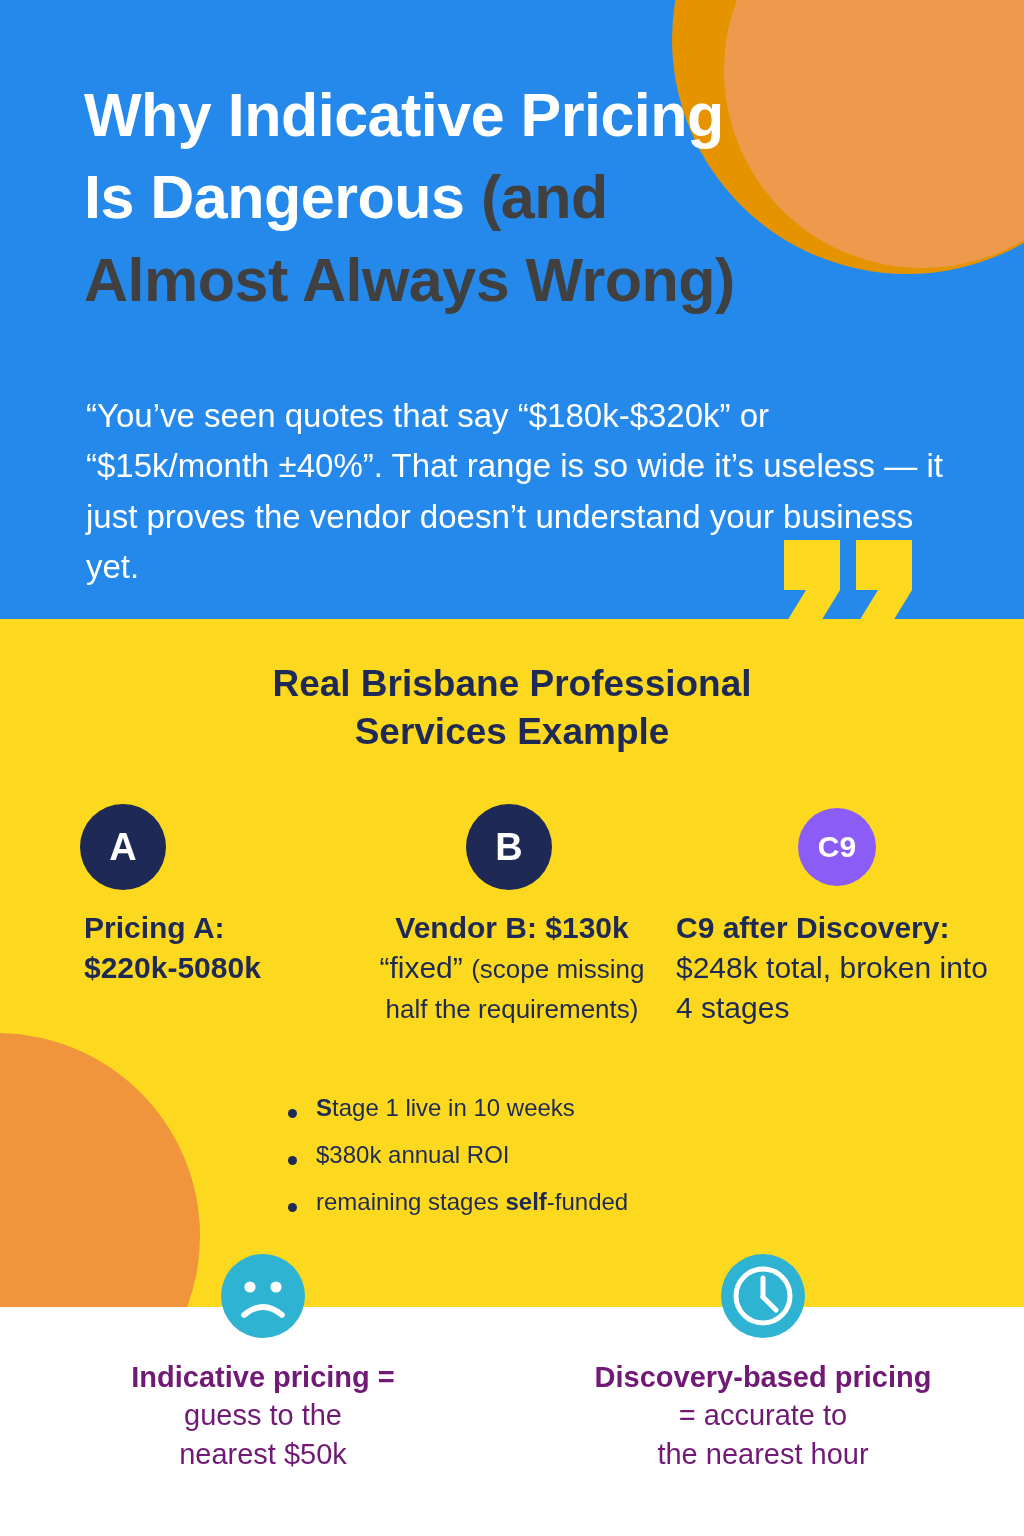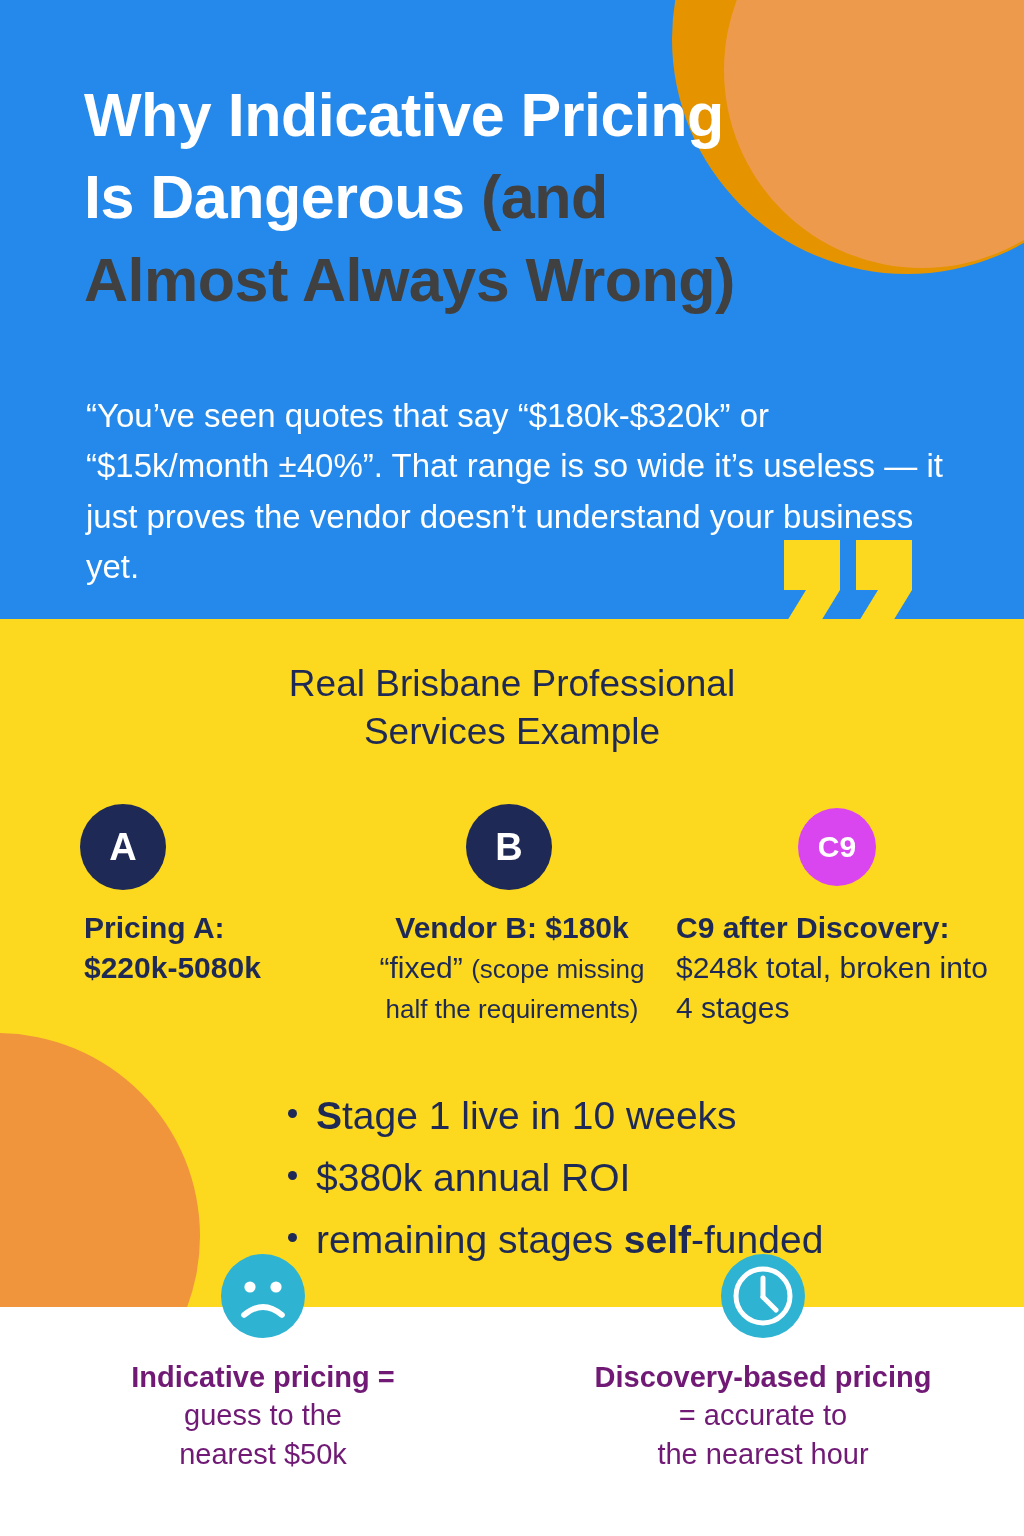--- a/index.html
+++ b/index.html
@@ -113,21 +113,21 @@
 
   
   .section-heading {
     position: absolute;
     left: 112px;
     top: 660px;
     width: 800px;
     text-align: center;
     font-size: 37px;
     line-height: 1.3;
-    font-weight: normal;
+    font-weight: bold;
     color: #1e2a55;
   }
 
   
   .badge {
     position: absolute;
     border-radius: 50%;
     display: flex;
     align-items: center;
     justify-content: center;
@@ -142,21 +142,21 @@
   }
   .badge-b {
     left: 466px; top: 804px;
     width: 86px; height: 86px;
     background: #1e2a55;
     font-size: 38px;
   }
   .badge-c9 {
     left: 798px; top: 808px;
     width: 78px; height: 78px;
-    background: #d946ef;
+    background: #8b5cf6;
     font-size: 30px;
   }
 
   
   .col {
     position: absolute;
     color: #1e2a55;
   }
   .col-a {
     left: 84px; top: 908px;
@@ -194,21 +194,21 @@
   
   .bullets {
     position: absolute;
     left: 284px;
     top: 1096px;
     width: 600px;
     margin: 0;
     padding: 0;
     list-style: none;
     color: #1e2a55;
-    font-size: 39px;
+    font-size: 24px;
     line-height: 1.0;
   }
   .bullets li {
     position: relative;
     padding-left: 32px;
     margin-bottom: 23px;
   }
   .bullets li::before {
     content: "";
     position: absolute;
@@ -291,21 +291,21 @@
   <div class="badge badge-c9">
     <span>C9</span>
   </div>
 
   <div class="col col-a">
     <div>Pricing A:</div>
     <div>$220k-5080k</div>
   </div>
 
   <div class="col col-b">
-    <div>Vendor B: $180k</div>
+    <div>Vendor B: $130k</div>
     <div class="soft"><span>“fixed”</span> <span class="small">(scope missing half the requirements)</span></div>
   </div>
 
   <div class="col col-c">
     <div class="strong">C9 after Discovery:</div>
     <div>$248k total, broken into 4 stages</div>
   </div>
 
   <ul class="bullets">
     <li><span class="b-strong">S</span><span>tage 1 live in 10 weeks</span></li>

